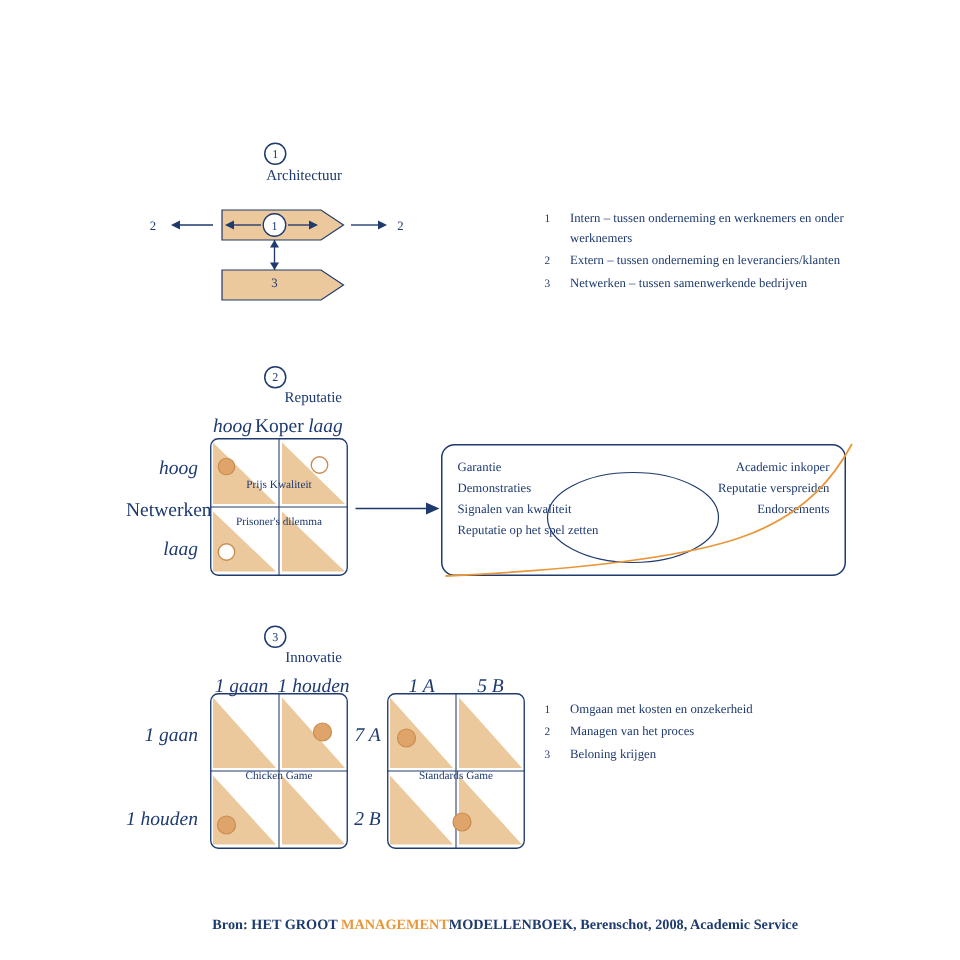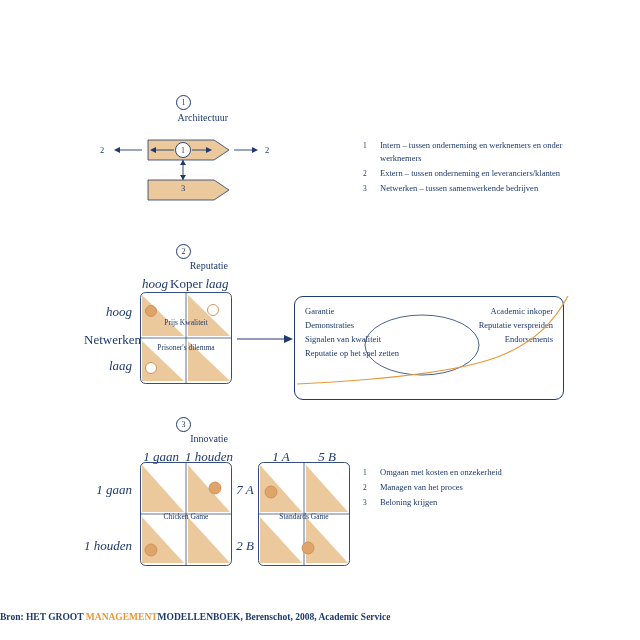--- a/index.html
+++ b/index.html
@@ -15,21 +15,21 @@
   .lbl { position:absolute; font-size:13px; text-align:center; white-space:nowrap; }
   .lbl.right { text-align:right; }
   .it { font-style:italic; }
   .legend { position:absolute; font-size:8.5px; }
   .legend-row { display:flex; line-height:13px; margin-bottom:2px; }
   .legend-num { width:17px; flex:none; font-size:7.5px; }
   .legend-text { flex:1; }
   .bigbox { position:absolute; border:1px solid #1e3a6e; border-radius:9px; background:#fff; }
   .box-left  { position:absolute; left:10px;  top:7px; font-size:8.5px; line-height:14px; }
   .box-right { position:absolute; right:10px; top:7px; font-size:8.5px; line-height:14px; text-align:right; }
-  .footer { position:absolute; top:612px; left:0; width:532px; text-align:left;
+  .footer { position:absolute; top:612px; left:0; width:532px; text-align:right;
             font-size:9.5px; font-weight:bold; }
   .footer .orange { color:#e8983a; }
   svg.abs { overflow:visible; }
   svg text { font-family:"Liberation Serif", serif; fill:#1e3a6e; }
 </style>
 </head>
 <body>
 
 <div class="canvas">
 
@@ -106,21 +106,21 @@
     <circle cx="11" cy="76" r="5.5" fill="#ffffff" stroke="#c98c4e" stroke-width="0.9"></circle>
     <text x="46" y="33" font-size="7.5" text-anchor="middle">Prijs Kwaliteit</text>
     <text x="46" y="58" font-size="7.5" text-anchor="middle">Prisoner's dilemma</text>
   </svg>
 
   <svg class="abs" style="left:234px;top:331px" width="62" height="16" viewBox="0 0 62 16">
     <line x1="3" y1="8" x2="50" y2="8" stroke="#1e3a6e" stroke-width="1"></line>
     <polygon points="50,4 59,8 50,12" fill="#1e3a6e"></polygon>
   </svg>
 
-  <div class="bigbox" style="left:294px;top:296px;width:270px;height:104px">
+  <div class="bigbox" style="left:294px;top:296px;width:270px;height:88px">
     <div class="box-left">
       <div>Garantie</div>
       <div>Demonstraties</div>
       <div>Signalen van kwaliteit</div>
       <div>Reputatie op het spel zetten</div>
     </div>
     <div class="box-right">
       <div>Academic inkoper</div>
       <div>Reputatie verspreiden</div>
       <div>Endorsements</div>

